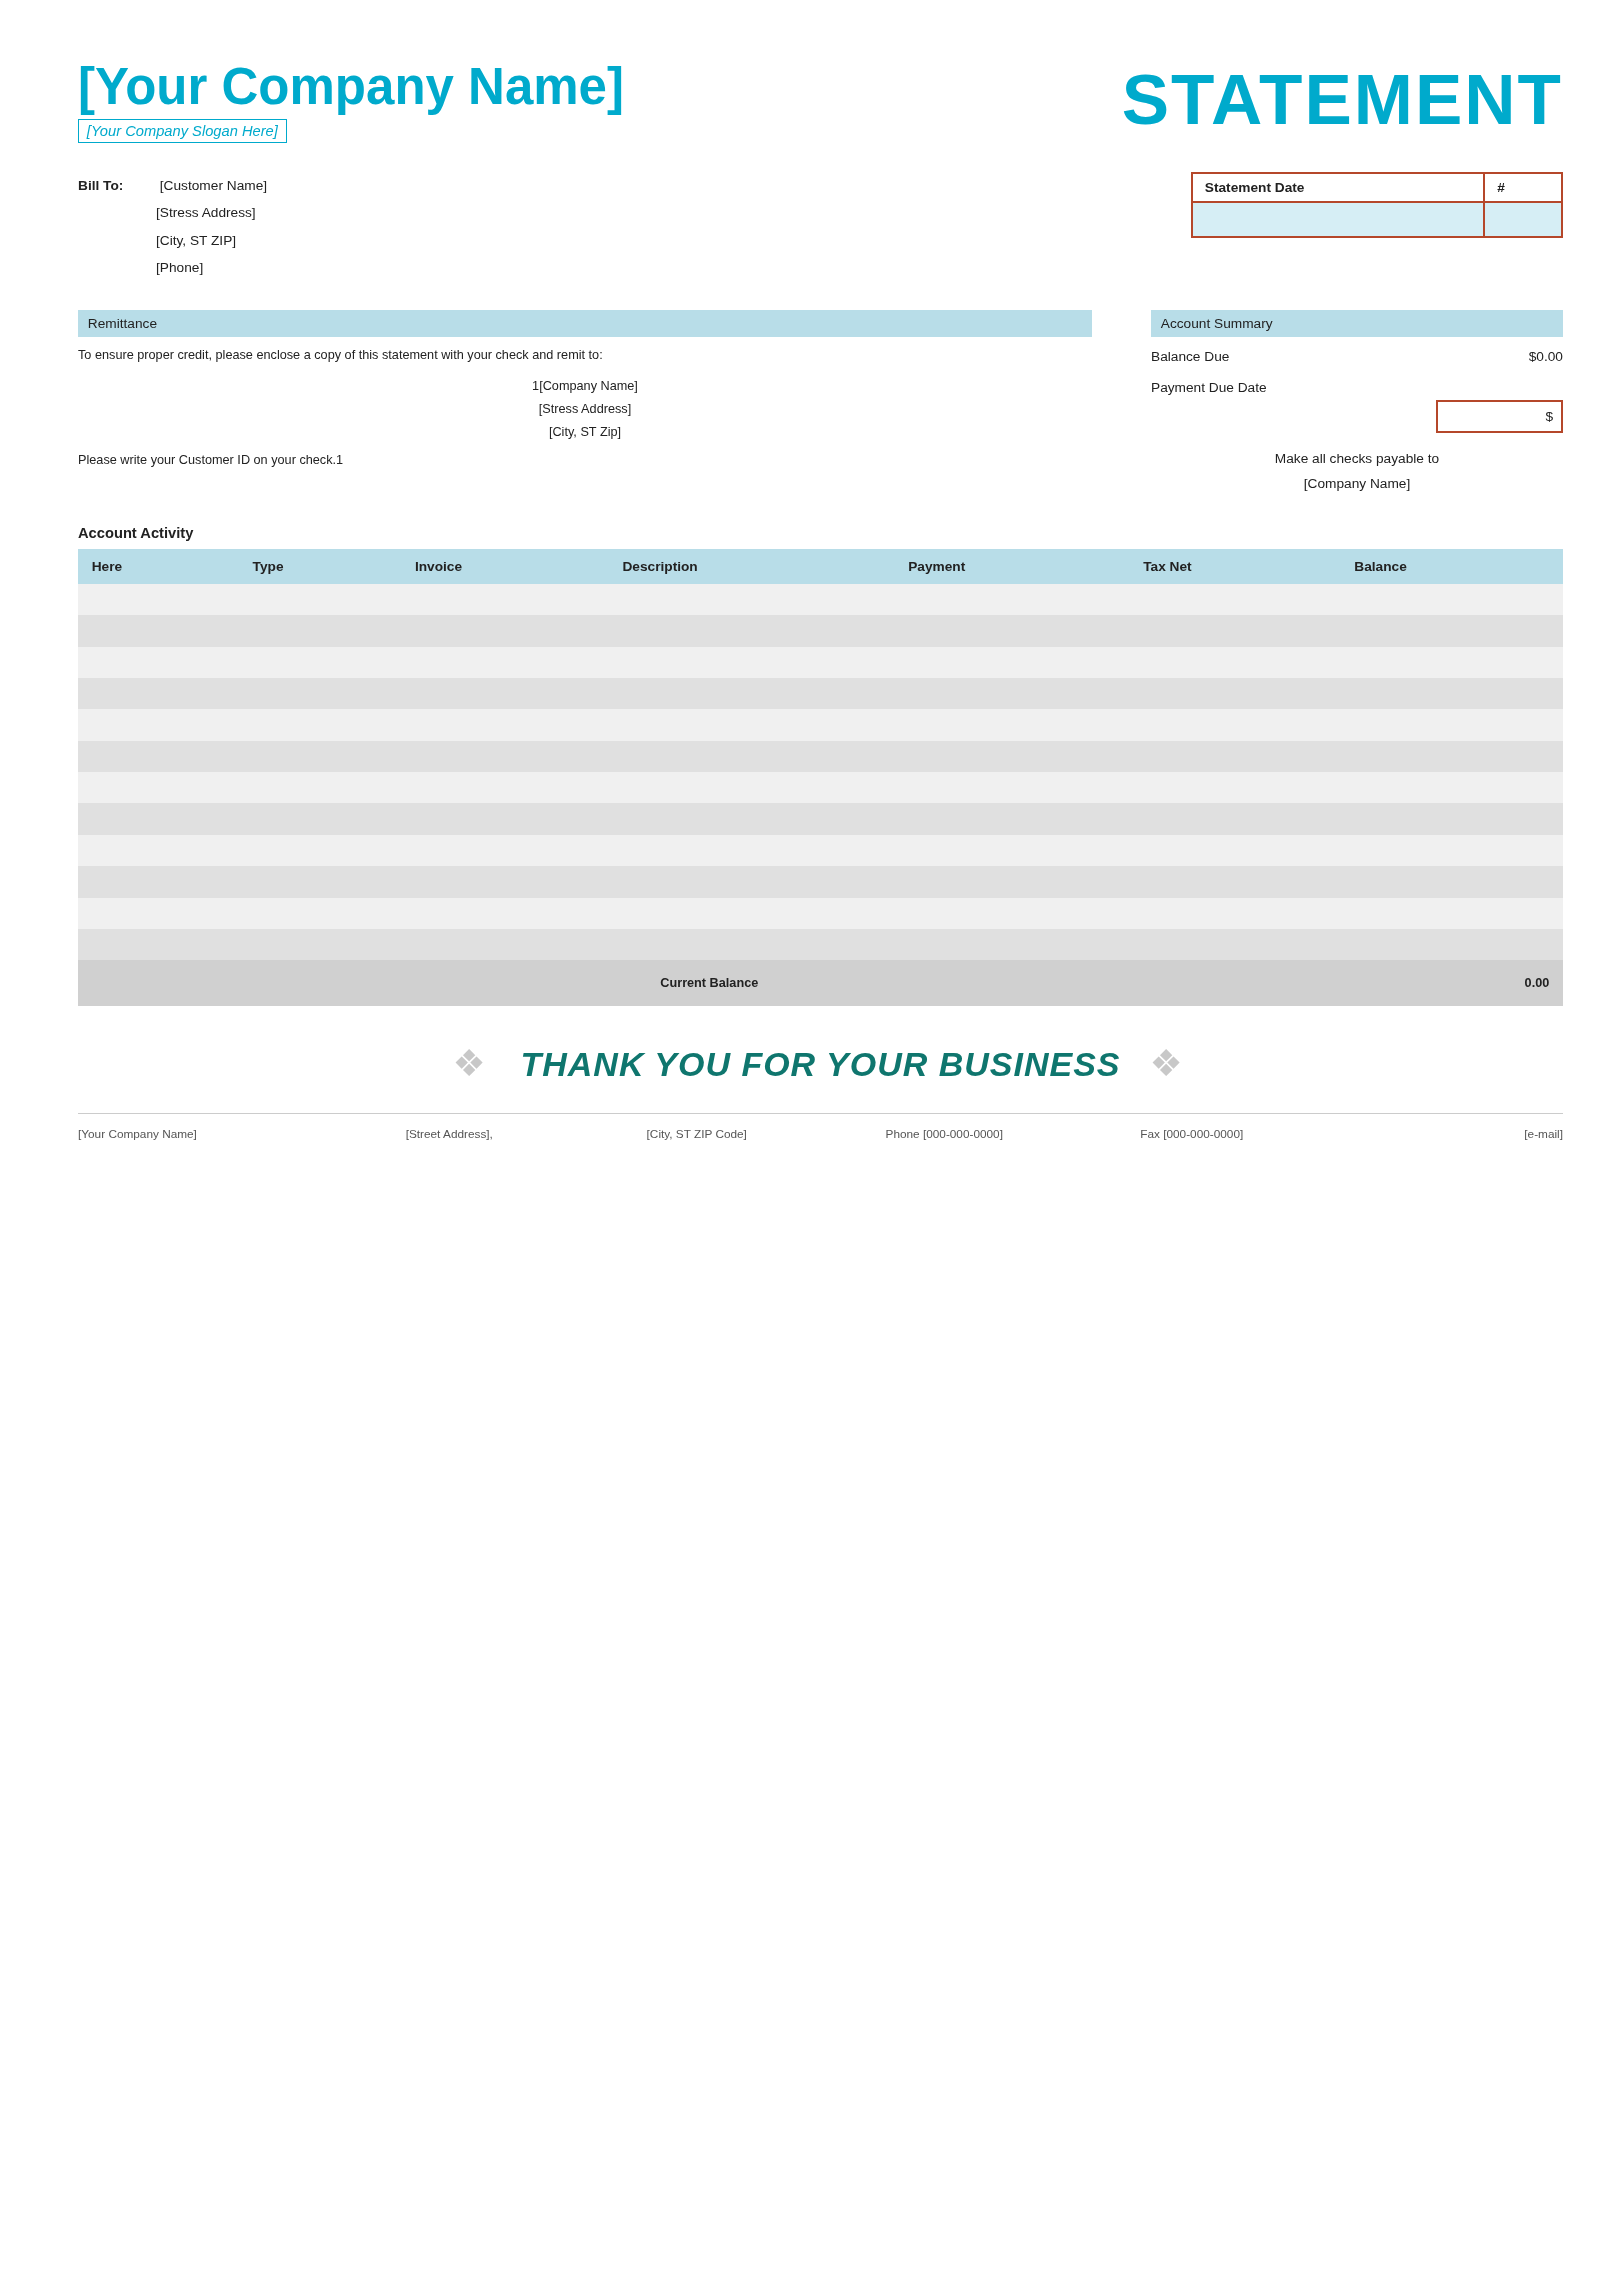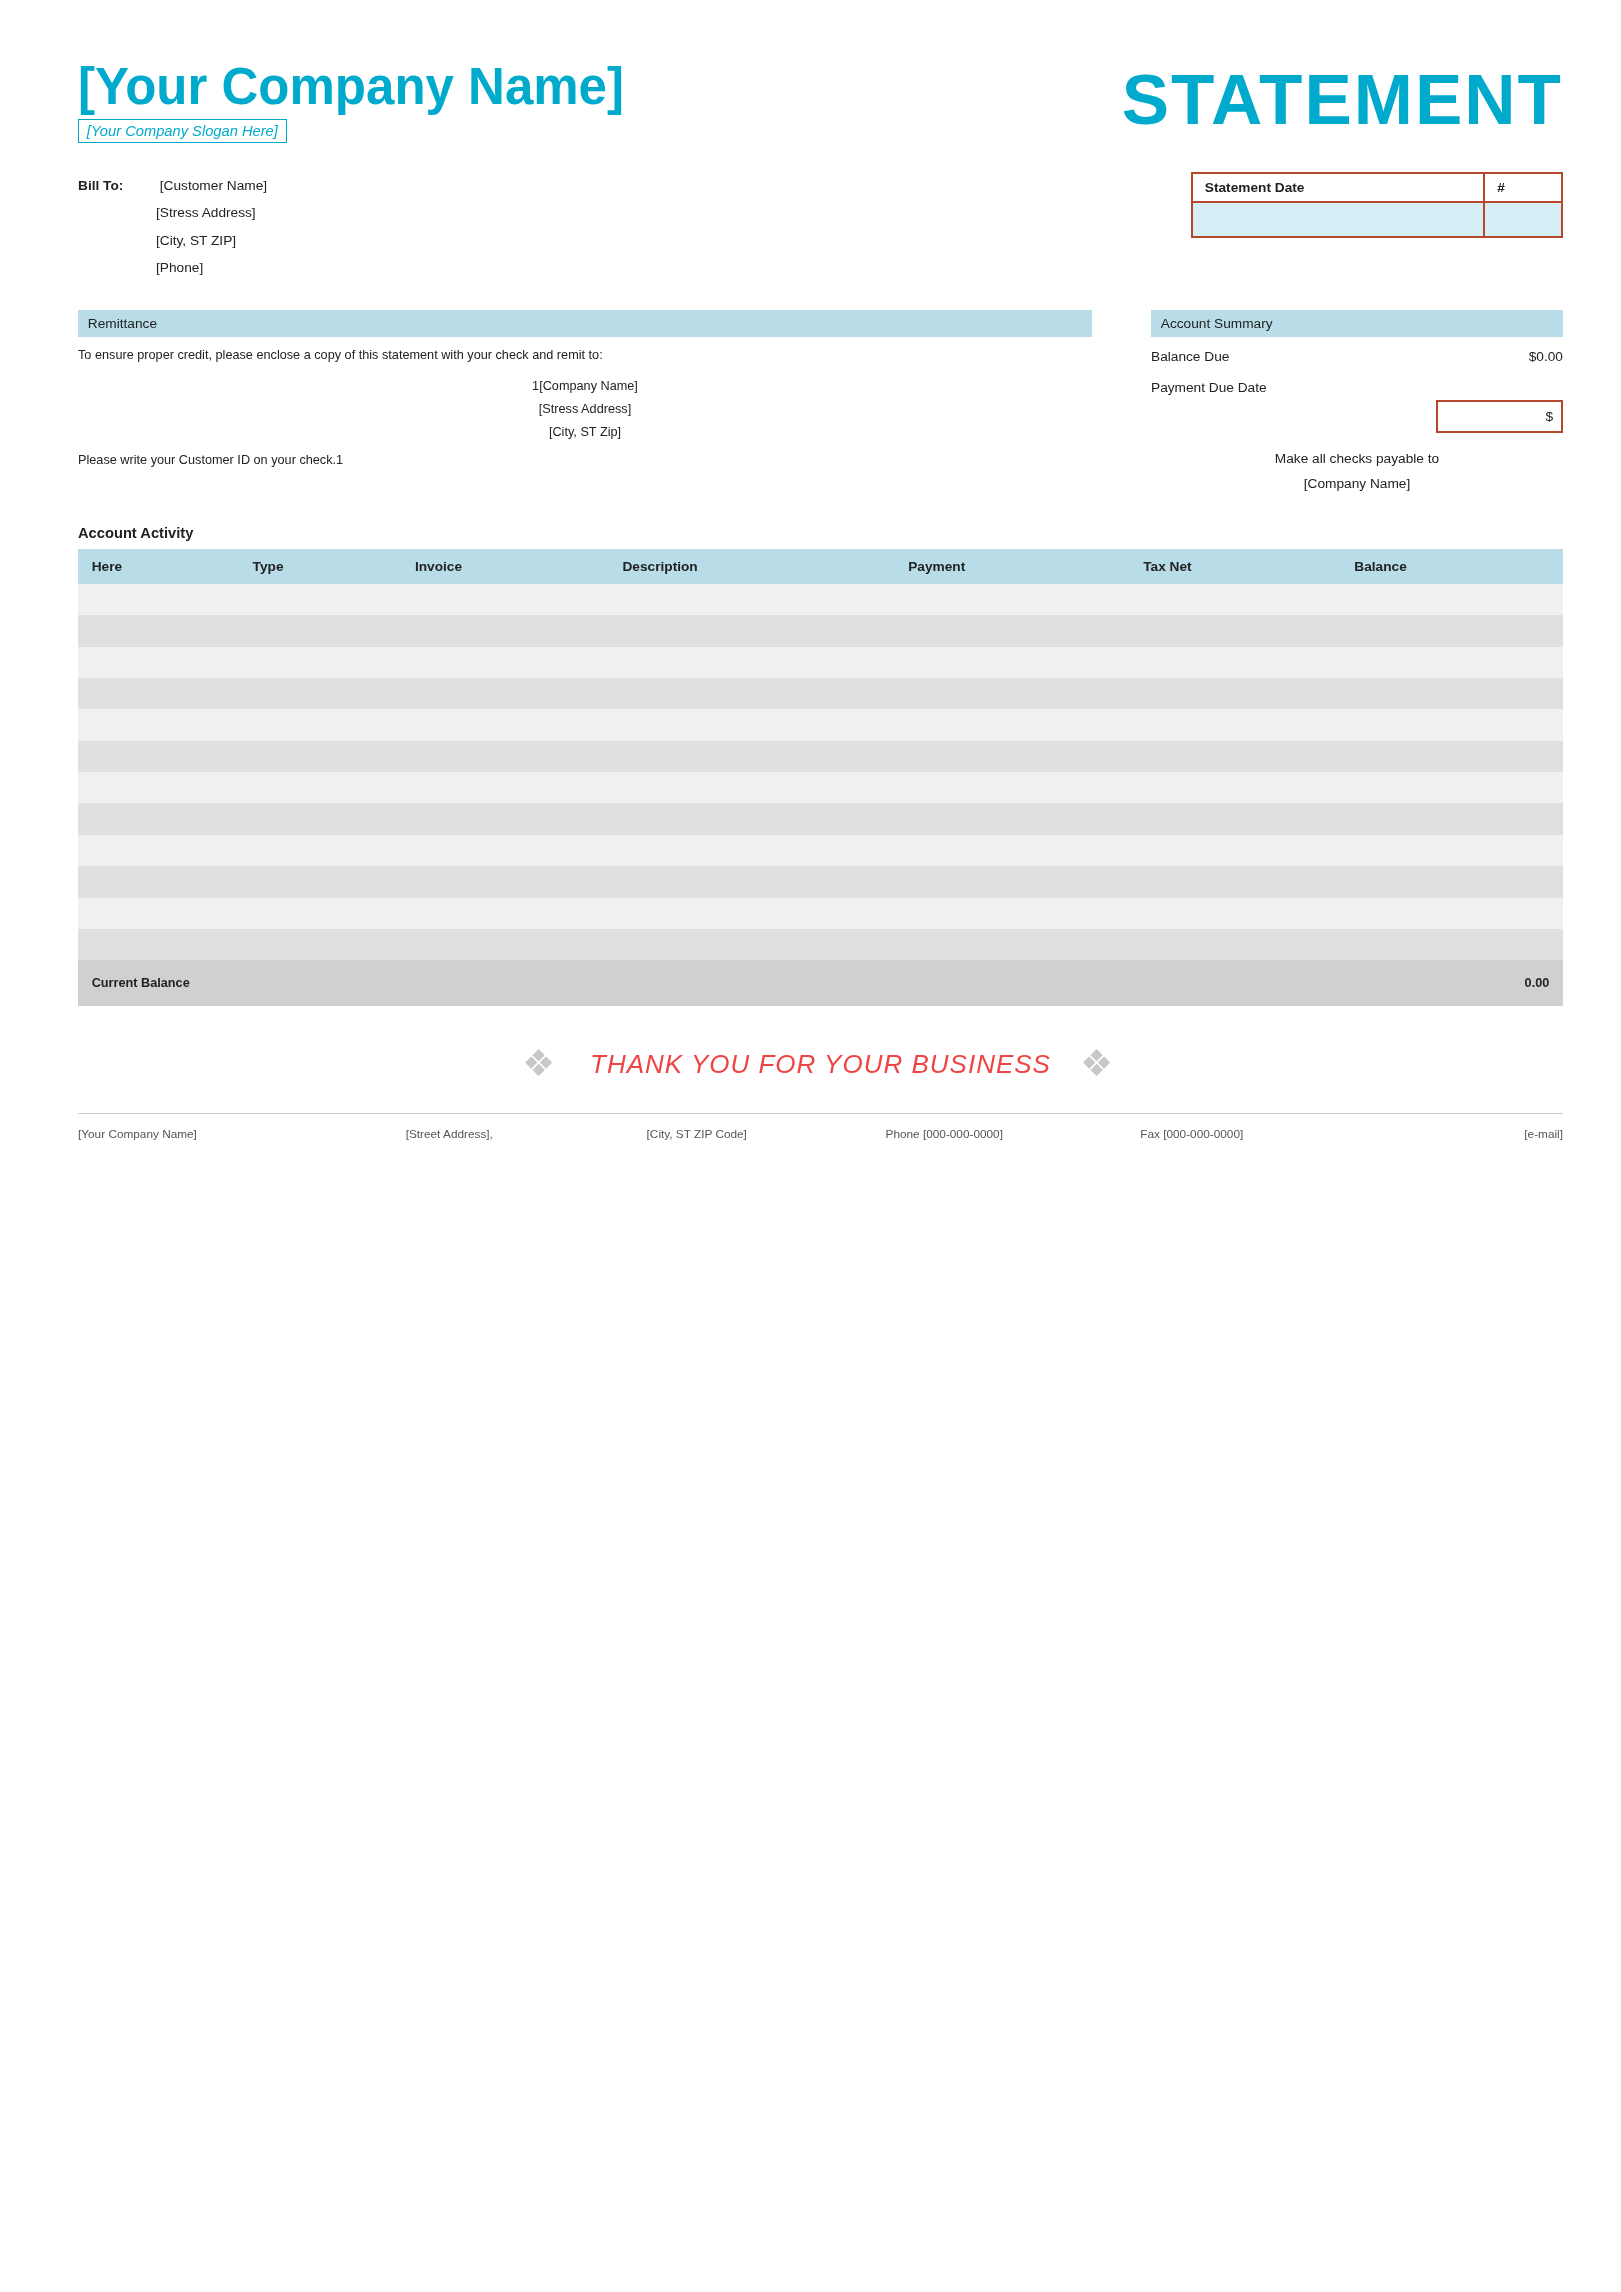--- a/index.html
+++ b/index.html
@@ -190,41 +190,41 @@
     .activity-table tbody tr:nth-child(even) {
       background: #e0e0e0;
     }
     .activity-table tbody td {
       padding: 15.7px 13.7px;
       font-size: 12.7px;
     }
     .current-balance-row td {
       font-weight: bold;
       font-size: 13.7px;
-      text-align: left;
+      text-align: center;
       padding: 11.8px 13.7px;
       background: #d0d0d0;
     }
     .current-balance-row td.balance-value {
       text-align: right;
     }
 
     
     .thankyou-section {
       display: flex;
       align-items: center;
       justify-content: center;
       gap: 29px;
       margin: 39px 0 29px 0;
     }
     .thankyou-text {
       font-style: italic;
-      font-size: 26px;
-      color: #ef4444;
-      font-weight: normal;
+      font-size: 34px;
+      color: #0f766e;
+      font-weight: bold;
       letter-spacing: 1px;
     }
     .diamond-icon {
       width: 39px;
       height: 39px;
       display: inline-block;
       color: #c8c8c8;
       font-size: 37px;
       line-height: 1;
     }

